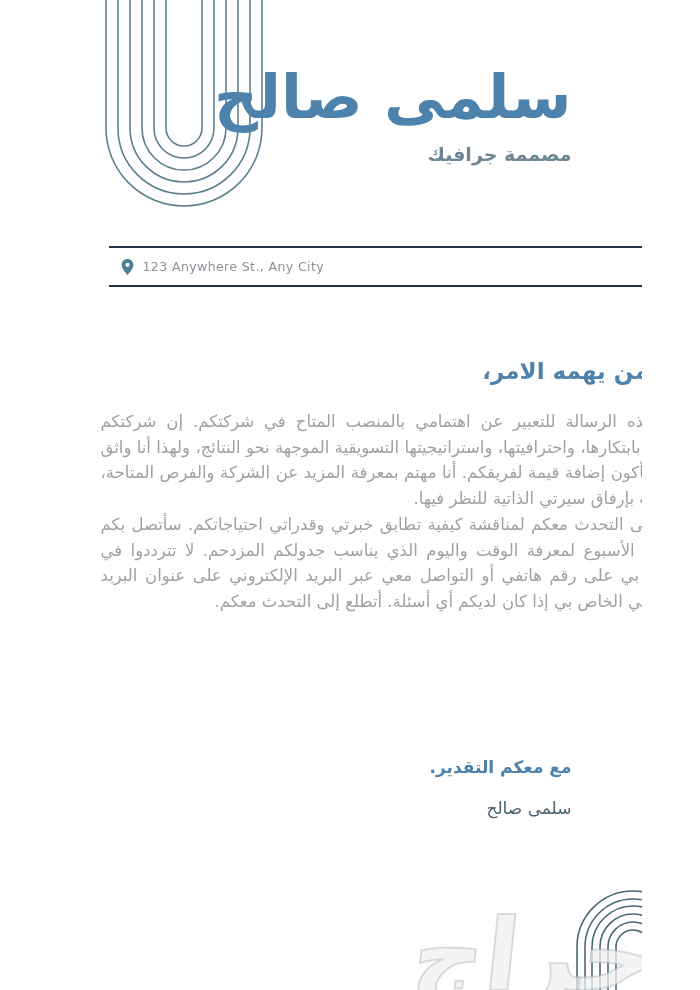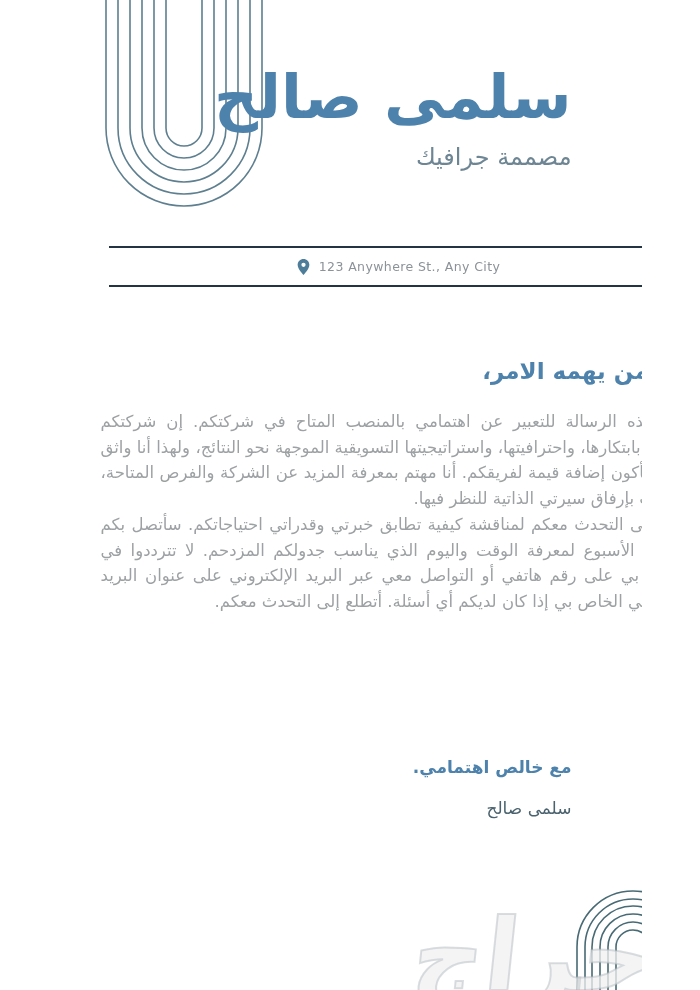--- a/index.html
+++ b/index.html
@@ -43,37 +43,37 @@
   }
   .person-name {
     font-size: 61px;
     font-weight: 700;
     color: #4d82ac;
     line-height: 1.2;
     letter-spacing: 0;
   }
   .person-title {
     margin-top: 10px;
-    font-size: 24px;
-    font-weight: 400;
+    font-size: 19px;
+    font-weight: 700;
     color: #6e8694;
   }
 
   
   .contact-bar {
     position: absolute;
     left: 50px;
     top: 246px;
     width: 582px;
     height: 41px;
     border-top: 2px solid #243442;
     border-bottom: 2px solid #243442;
     display: flex;
     align-items: center;
-    justify-content: center;
+    justify-content: space-between;
     padding: 0 14px 0 12px;
     direction: ltr;
   }
   .contact-item {
     display: flex;
     align-items: center;
     gap: 9px;
     color: #8b9298;
     font-size: 12.5px;
     letter-spacing: 0.4px;
@@ -169,21 +169,21 @@
     </div>
   </div>
 
   <main class="letter">
     <h2 class="salutation">الى من يهمه الامر،</h2>
     <p>أكتب هذه الرسالة للتعبير عن اهتمامي بالمنصب المتاح في شركتكم. إن شركتكم معروفة بابتكارها، واحترافيتها، واستراتيجيتها التسويقية الموجهة نحو النتائج، ولهذا أنا واثق بأنني سأكون إضافة قيمة لفريقكم. أنا مهتم بمعرفة المزيد عن الشركة والفرص المتاحة، لذا قمت بإرفاق سيرتي الذاتية للنظر فيها.</p>
     <p>أتطلع إلى التحدث معكم لمناقشة كيفية تطابق خبرتي وقدراتي احتياجاتكم. سأتصل بكم في يوم الأسبوع لمعرفة الوقت واليوم الذي يناسب جدولكم المزدحم. لا تترددوا في الاتصال بي على رقم هاتفي أو التواصل معي عبر البريد الإلكتروني على عنوان البريد الإلكتروني الخاص بي إذا كان لديكم أي أسئلة. أتطلع إلى التحدث معكم.</p>
   </main>
 
   <div class="closing-block">
-    <div class="closing-phrase">مع خالص اهتمامي.</div>
+    <div class="closing-phrase">مع معكم التقدير.</div>
     <div class="signature-name">سلمى صالح</div>
   </div>
 
   <svg class="deco-bottom-right" viewBox="0 0 116 100" aria-hidden="true">
     <path d="M41 100 V57 A17 17 0 0 1 75 57 V100"></path>
     <path d="M33 100 V57 A25 25 0 0 1 83 57 V100"></path>
     <path d="M25 100 V57 A33 33 0 0 1 91 57 V100"></path>
     <path d="M17 100 V57 A41 41 0 0 1 99 57 V100"></path>
     <path d="M10 100 V57 A48 48 0 0 1 106 57 V100"></path>
     <path d="M2 100 V57 A56 56 0 0 1 114 57 V100"></path>

